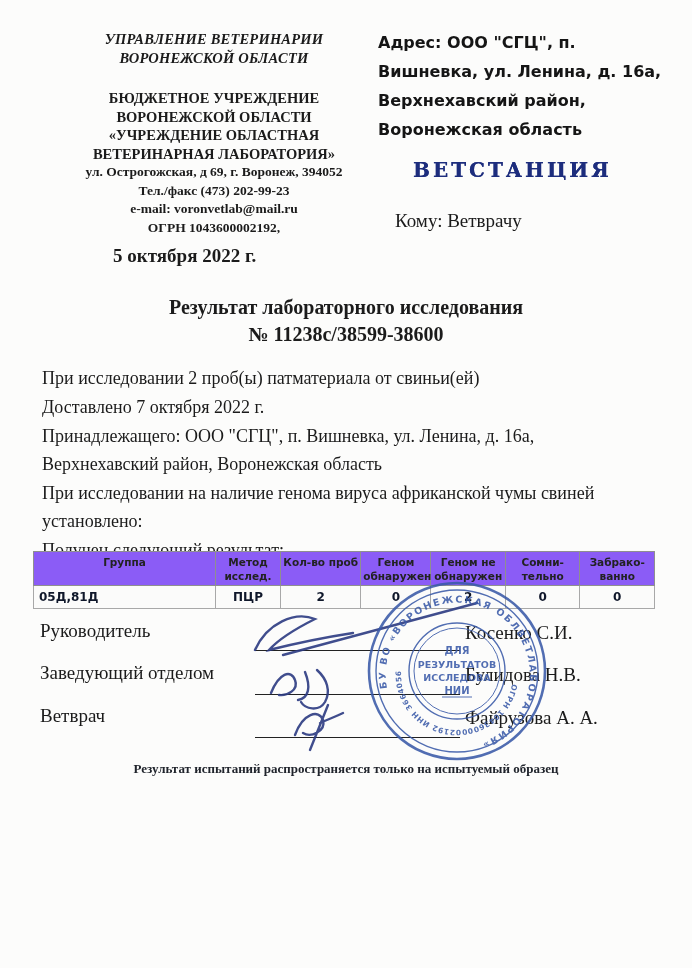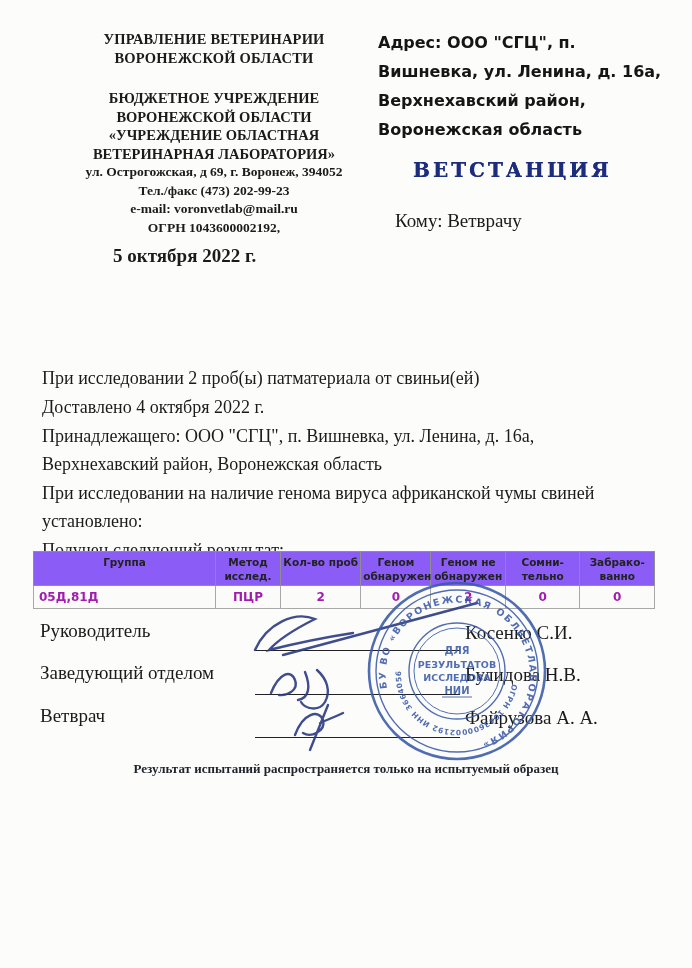--- a/index.html
+++ b/index.html
@@ -3,21 +3,21 @@
 <meta charset="utf-8">
 <style>
   html,body{margin:0;padding:0;background:#e8e8e8;}
   .page{
     position:relative;width:692px;height:968px;margin:0 auto;
     background:#fcfcfb;overflow:hidden;
     font-family:"Liberation Serif", serif;color:#1b1b1b;
   }
   
   .sender{position:absolute;left:55px;top:30px;width:318px;text-align:center;font-weight:bold;}
-  .sender .authority{font-size:14.5px;line-height:19px;letter-spacing:.2px;}
+  .sender .authority{font-size:14.5px;line-height:19px;letter-spacing:.2px;font-style:italic;}
   .sender .institution{margin-top:21px;font-size:14.5px;line-height:18.5px;}
   .sender .contacts{font-size:13.5px;line-height:18.5px;}
   
   .recipient-address{
     position:absolute;left:378px;top:28px;width:295px;
     font-family:"DejaVu Sans", sans-serif;font-size:16px;font-weight:600;
     line-height:29px;color:#151515;
   }
   .vetstation{
     position:absolute;left:413px;top:158px;
@@ -38,21 +38,21 @@
     position:absolute;left:33px;top:551px;width:622px;border-collapse:collapse;
     font-family:"DejaVu Sans", sans-serif;table-layout:fixed;
   }
   .result-table th{
     background:#8b5cf6;border:1px solid #8f8f8f;
     font-size:10.5px;font-weight:bold;line-height:14px;
     vertical-align:top;padding:3px 2px 2px 2px;text-align:center;color:#222;
   }
   .result-table td{
     border:1px solid #a8a8a8;background:#fbfbfa;
-    font-size:12px;font-weight:bold;text-align:center;padding:4px 2px;color:#a21caf;margin-top:16px;
+    font-size:12px;font-weight:bold;text-align:center;padding:4px 2px;color:#0f172a;margin-top:16px;
   }
   .result-table td.first{text-align:left;padding-left:5px;}
   
   .sig-label{position:absolute;left:40px;font-size:19px;}
   .sig-name{position:absolute;left:465px;font-size:19px;}
   .sig-line{position:absolute;left:255px;width:205px;height:0;border-bottom:1.6px solid #222;}
   
   .doc-footer{position:absolute;left:0;top:761px;width:692px;text-align:center;
     font-size:13px;font-weight:bold;color:#20242c;}
   
@@ -82,25 +82,27 @@
       <div>ОГРН 1043600002192,</div>
     </div>
   </div>
 
   <div class="recipient-address">Адрес: ООО "СГЦ", п. Вишневка, ул. Ленина, д. 16а, Верхнехавский район, Воронежская область</div>
   <div class="vetstation">ВЕТСТАНЦИЯ</div>
   <div class="komu">Кому: Ветврачу</div>
 
   <div class="doc-date">5 октября 2022 г.</div>
   <div class="doc-title">
+    <div>Результат лабораторного исследования</div>
+    <div>№ 11238с/38599-38600</div>
   </div>
 
   <div class="body-text">
     <p>При исследовании 2 проб(ы) патматериала от свиньи(ей)</p>
-    <p>Доставлено 4 октября 2022 г.</p>
+    <p>Доставлено 7 октября 2022 г.</p>
     <p>Принадлежащего: ООО "СГЦ", п. Вишневка, ул. Ленина, д. 16а, Верхнехавский район, Воронежская область</p>
     <p>При исследовании на наличие генома вируса африканской чумы свиней установлено:</p>
     <p>Получен следующий результат:</p>
   </div>
 
   <table class="result-table">
     <colgroup>
       <col style="width:29.3%">
         <col style="width:10.5%">
         <col style="width:12.9%">

